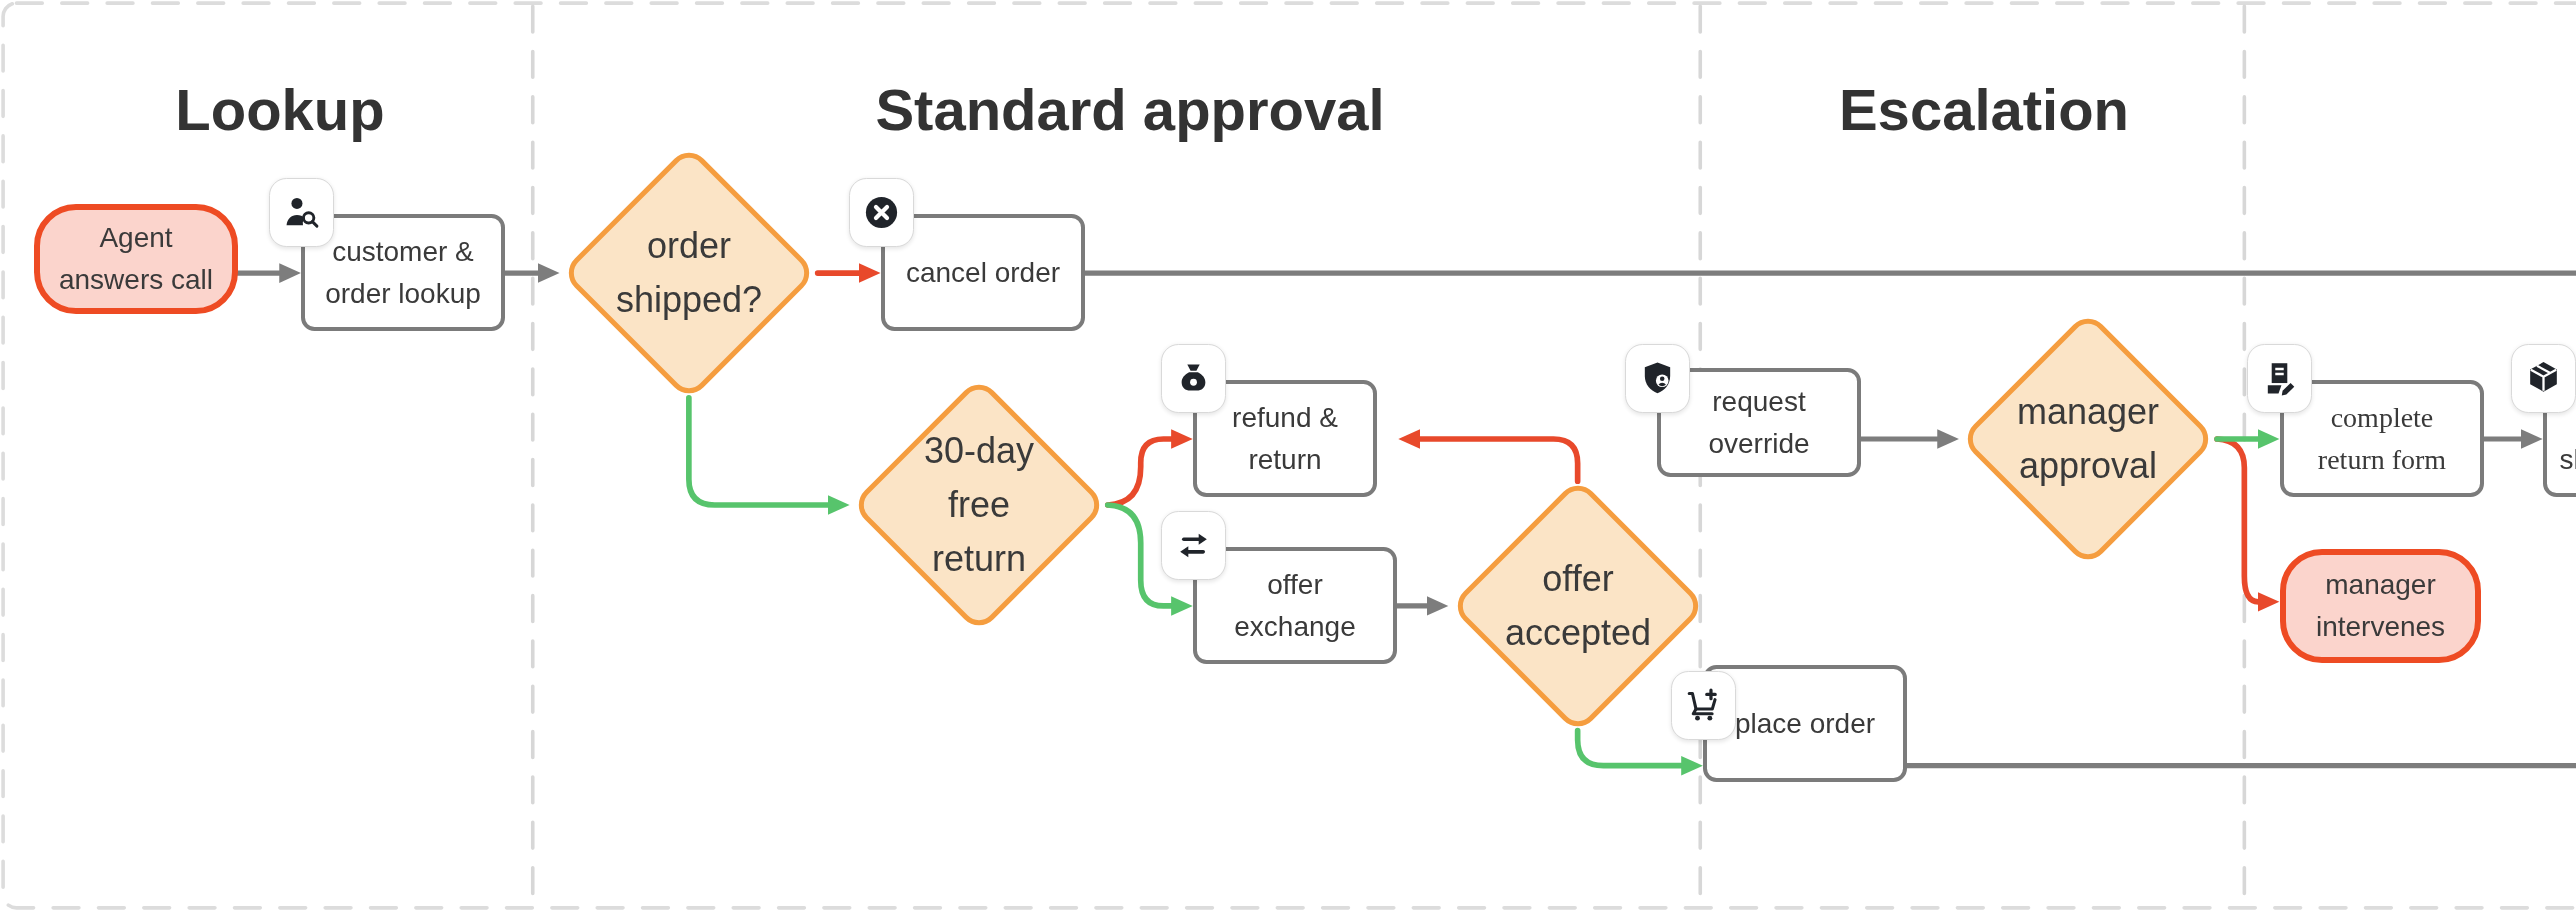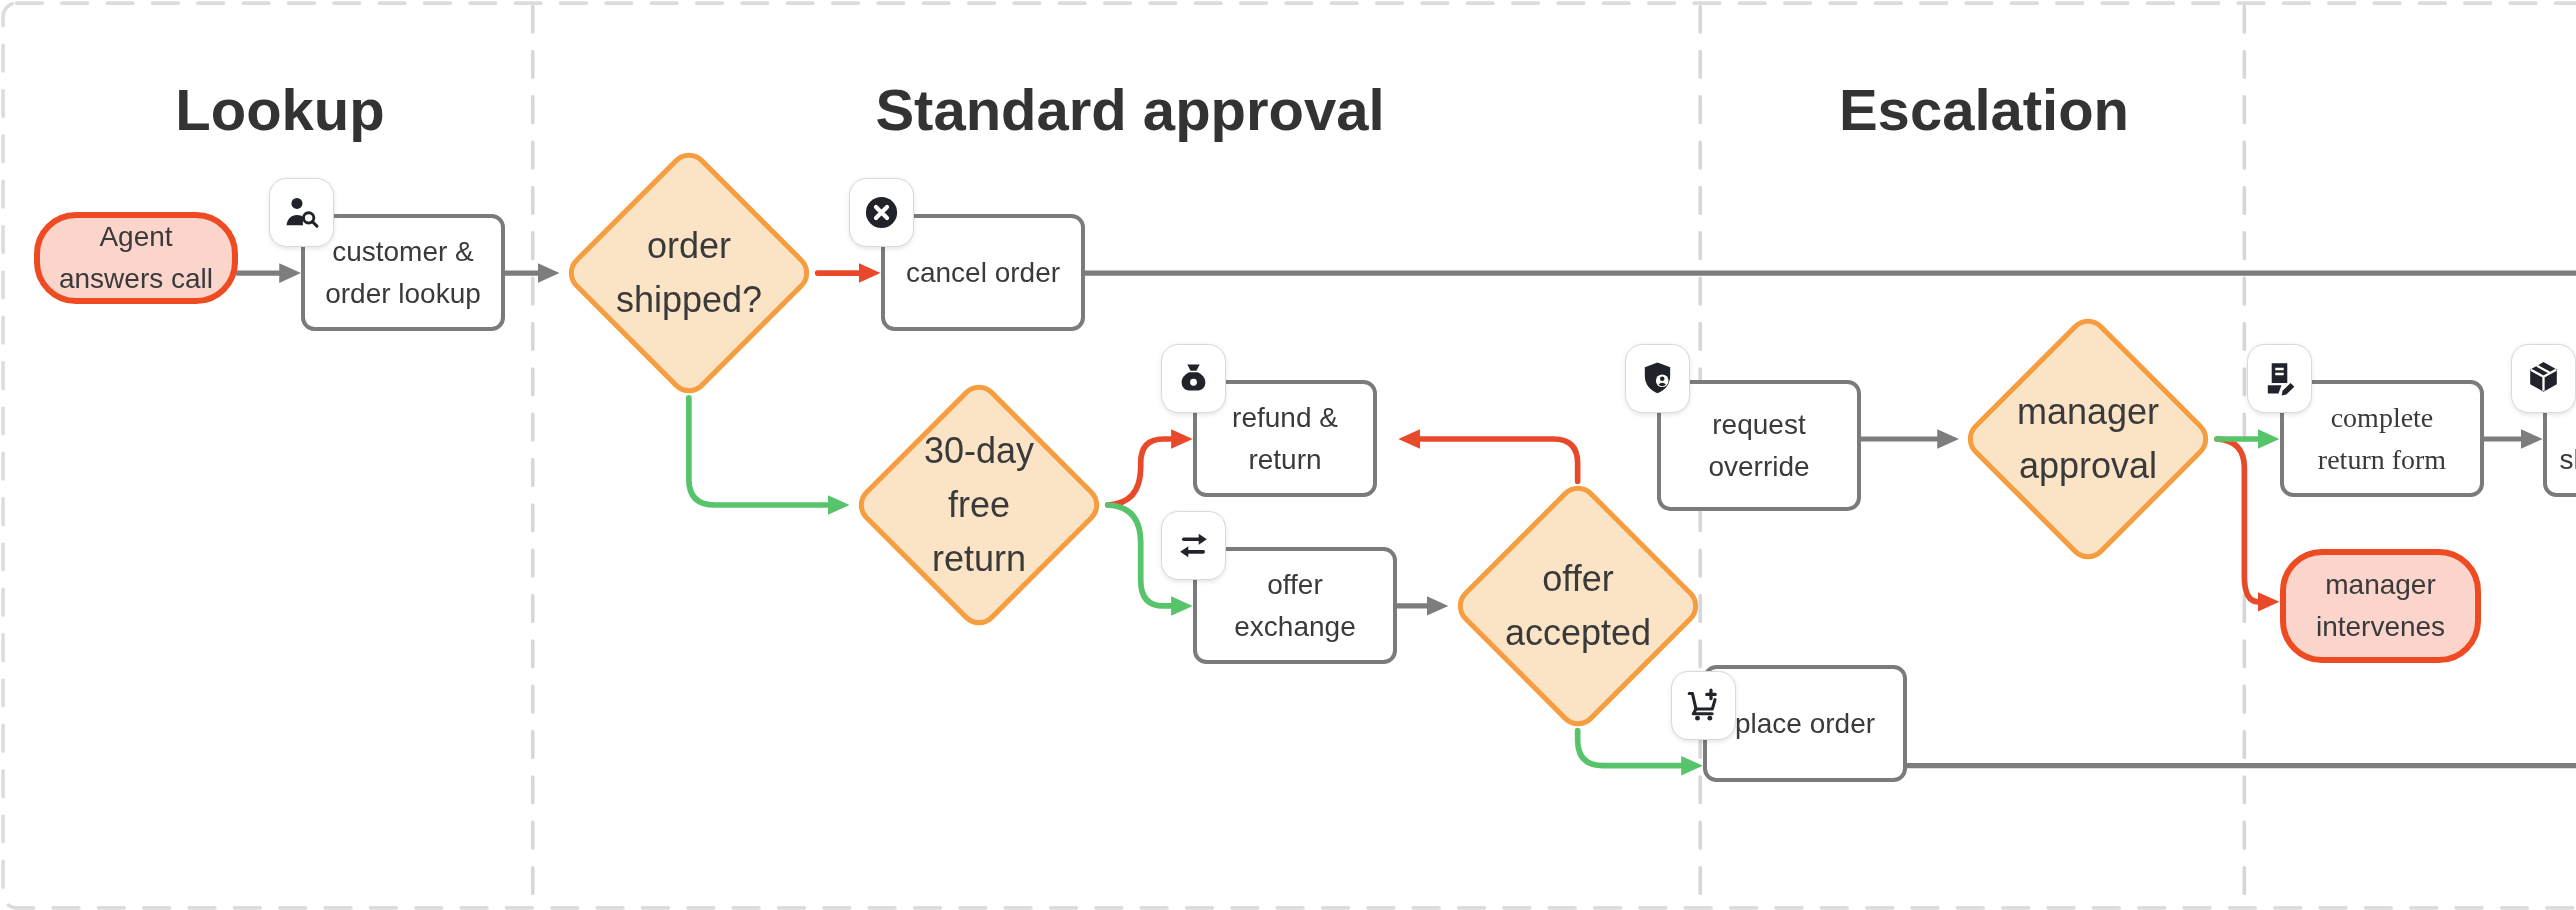--- a/index.html
+++ b/index.html
@@ -74,21 +74,21 @@
       <path d="M2150,980 C2200,982 2214,1016 2214,1054 L2214,1126 Q2214,1176 2258,1176 L2274,1176" fill="none" stroke="#57c46c" stroke-width="11" stroke-linecap="round" marker-end="url(#arrow-green)"></path>
       <path d="M3062,1418 L3062,1436 Q3062,1486 3112,1486 L3264,1486" fill="none" stroke="#57c46c" stroke-width="11" stroke-linecap="round" marker-end="url(#arrow-green)"></path>
       <path d="M4303,852 L4383,852" fill="none" stroke="#57c46c" stroke-width="11" stroke-linecap="round" marker-end="url(#arrow-green)"></path>
     </svg>
 
   <div class="lane-title" style="left:268px">Lookup</div>
   <div class="lane-title" style="left:1118px">Standard approval</div>
   <div class="lane-title" style="left:1972px">Escalation</div>
 
   <div id="nodes">
-      <div class="node pill" style="left: 34px; top: 212px; width: 204px; height: 92px;">Agent
+      <div class="node pill" style="left: 34px; top: 204px; width: 204px; height: 110px;">Agent
 answers call</div>
       <div class="node process" style="left: 301px; top: 214px; width: 204px; height: 117px;">customer &amp;
 order lookup</div>
       <div class="badge" style="left: 269px; top: 178px;">
         <svg viewBox="0 0 24 24">
           <circle cx="9.2" cy="6.4" r="3.4" fill="#20242a"></circle>
           <path fill="#20242a" d="M2.8 19.9c.3-4 3-6.3 6.4-6.3 1.9 0 3.6.7 4.8 2a5.3 5.3 0 0 0-1.1 4.3z"></path>
           <circle cx="16.4" cy="15.3" r="3.2" fill="none" stroke="#20242a" stroke-width="1.8"></circle>
           <path d="M18.7 17.6l2.8 2.8" stroke="#20242a" stroke-width="1.8" stroke-linecap="round"></path>
         </svg>
@@ -140,21 +140,21 @@
         <svg viewBox="0 0 24 24">
           <g fill="none" stroke="#20242a" stroke-width="1.9" stroke-linecap="round" stroke-linejoin="round">
             <path d="M3.2 4.6h2l2.2 9.6h10l1.7-5.8"></path>
             <path d="M7.4 14.2l-1.7 2.9h11.6"></path>
           </g>
           <circle cx="8.3" cy="19.8" r="1.5" fill="#20242a"></circle>
           <circle cx="15.9" cy="19.8" r="1.5" fill="#20242a"></circle>
           <path d="M16.6 2.6v5.2M14 5.2h5.2" stroke="#20242a" stroke-width="2" stroke-linecap="round"></path>
         </svg>
       </div>
-      <div class="node process" style="left: 1657px; top: 380px; width: 204px; height: 131px;">request
+      <div class="node process" style="left: 1657px; top: 368px; width: 204px; height: 109px;">request
 override</div>
       <div class="badge" style="left: 1625px; top: 344px;">
         <svg viewBox="0 0 24 24">
           <path fill="#20242a" d="M12 2.2l7.8 2.9v5.3c0 5.2-3.3 8.9-7.8 10.6-4.5-1.7-7.8-5.4-7.8-10.6V5.1z"></path>
           <circle cx="14.9" cy="13.4" r="3.9" fill="#fff"></circle>
           <circle cx="14.9" cy="12.2" r="1.4" fill="#20242a"></circle>
           <path fill="#20242a" d="M12.6 15.9a2.7 2.7 0 0 1 4.6 0 3.9 3.9 0 0 1-4.6 0z"></path>
         </svg>
       </div>
       <div class="diamond" style="left: 1959px; top: 310px; width: 258px; height: 258px;">

